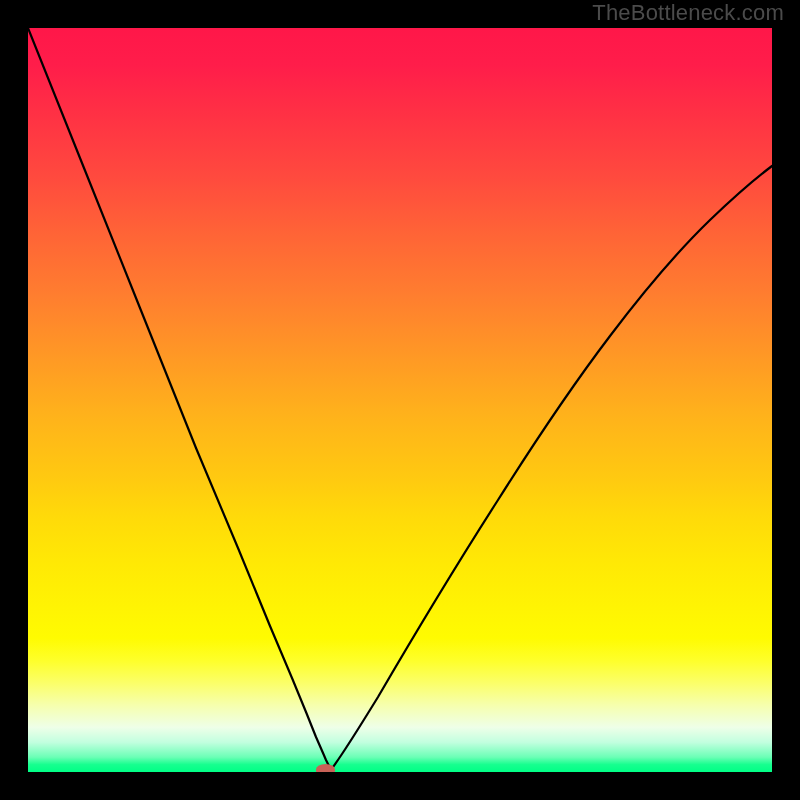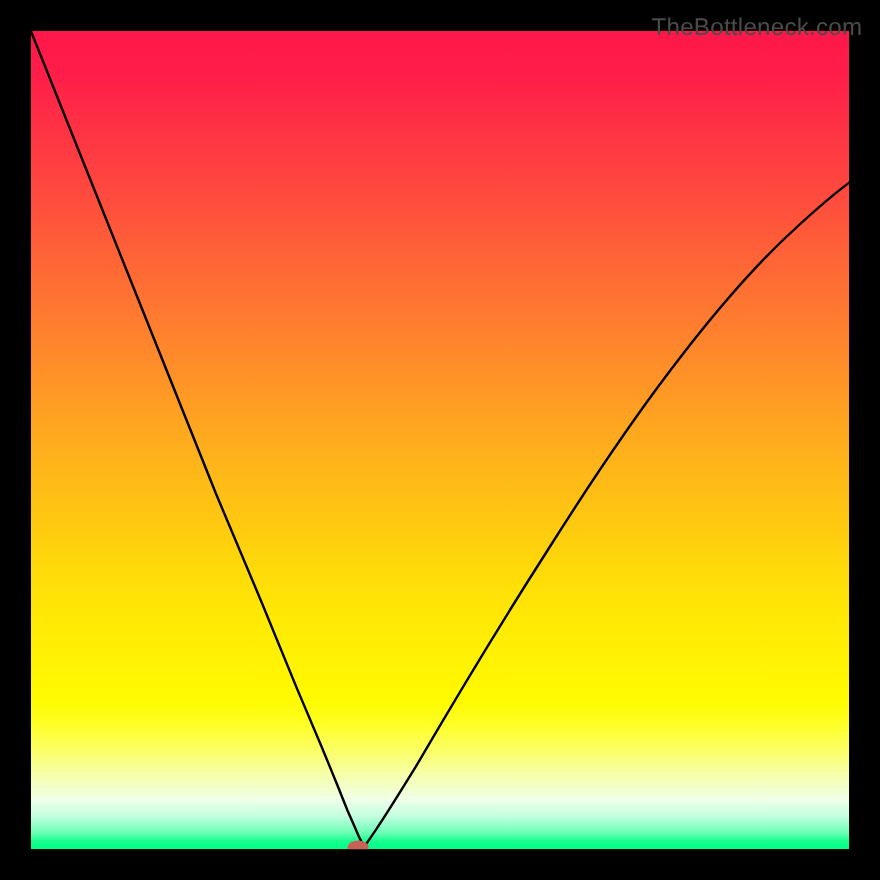--- a/index.html
+++ b/index.html
@@ -44,21 +44,21 @@
       #17ff8f 99%,
       #00ff86 100%
     );
   }
   .marker {
     position: absolute;
     border-radius: 50% / 50%;
   }
   .watermark {
     position: absolute;
-    top: 12px;
+    top: 0;
     right: 16px;
     color: #4b4b4b;
     font-size: 22px;
     font-weight: 500;
     letter-spacing: 0.2px;
   }
   svg.curve {
     position: absolute;
     inset: 0;
     width: 100%;

